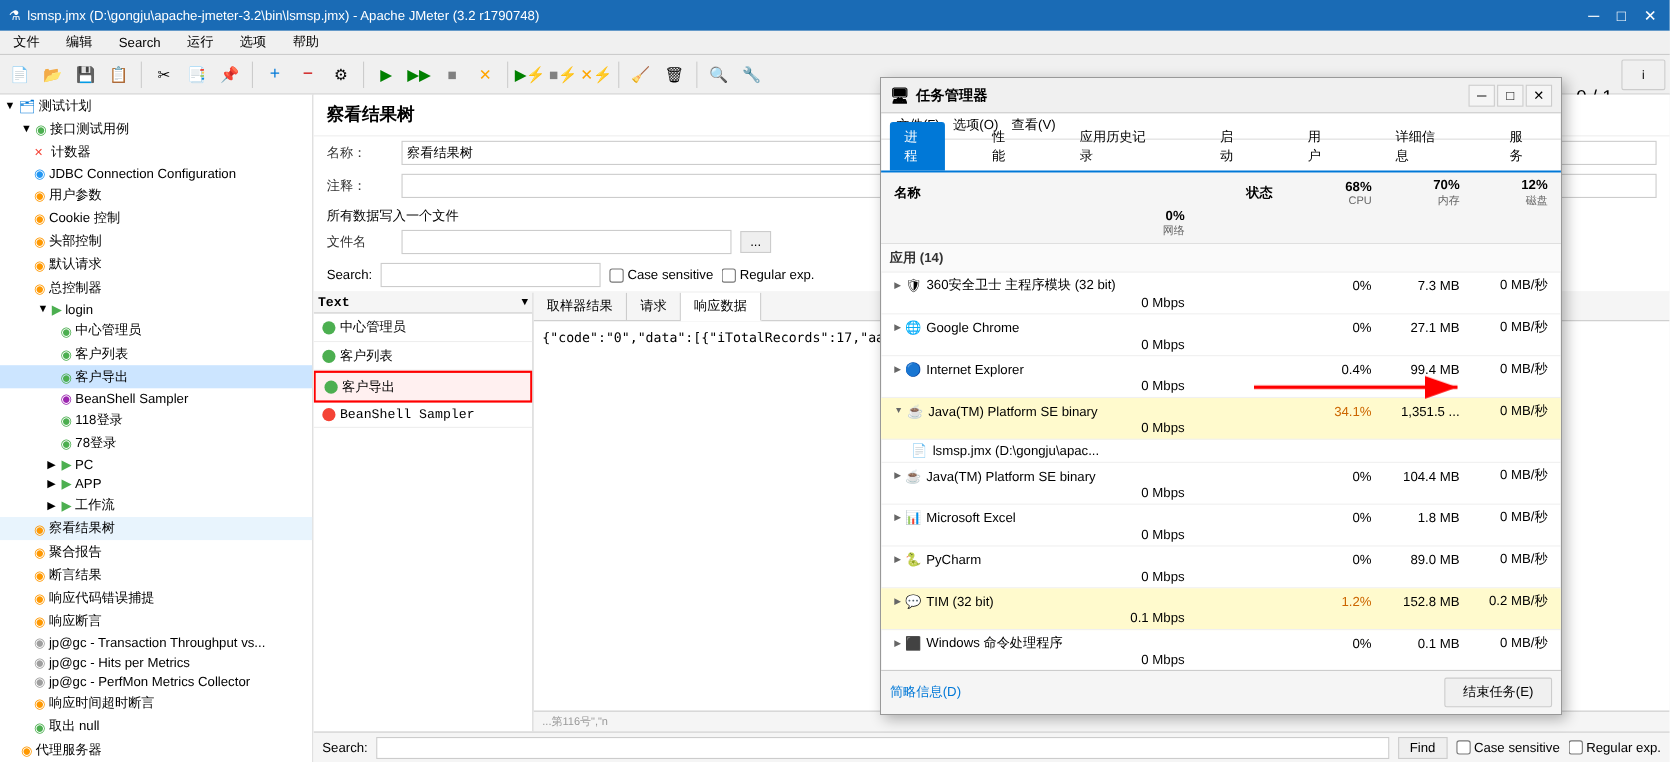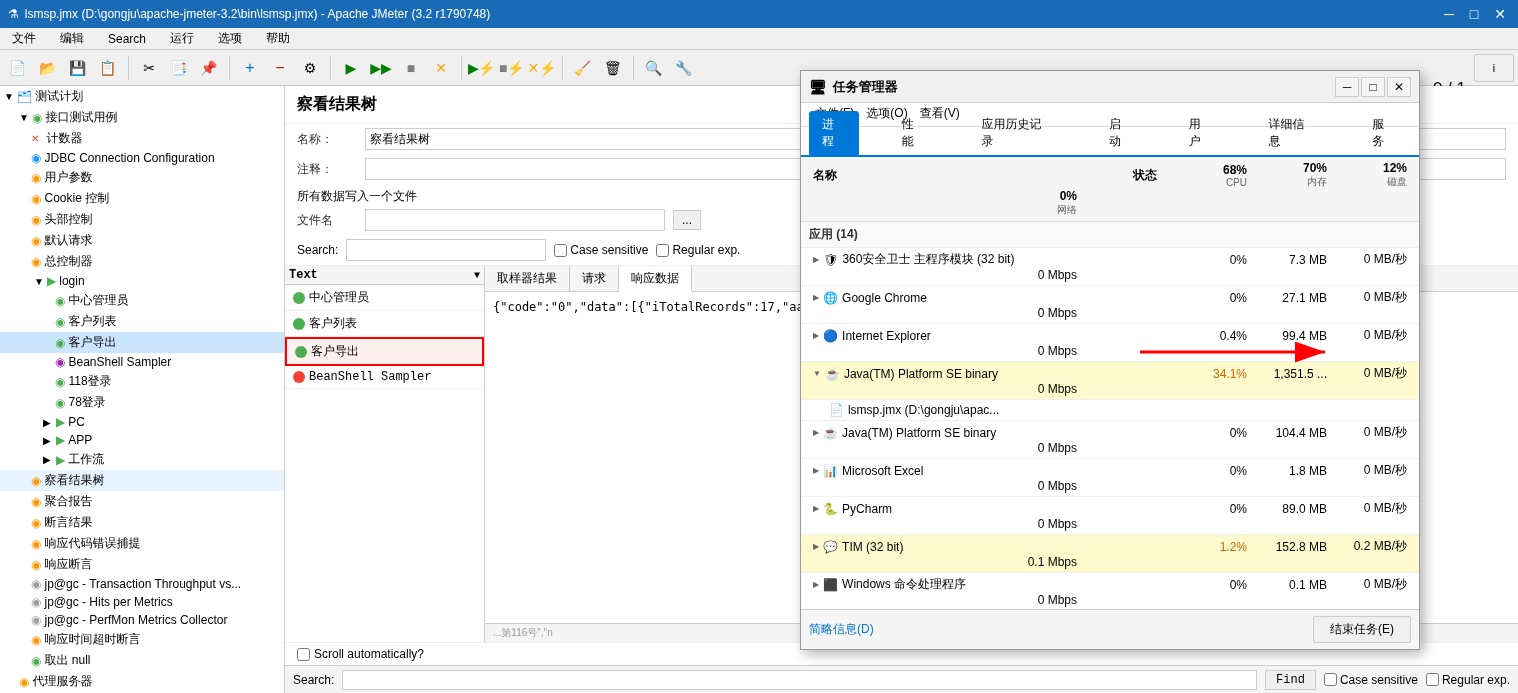--- a/index.html
+++ b/index.html
@@ -380,29 +380,25 @@
         </div>
         <div class="detail-content">
           <span>{"code":"0","data":[{"iTotalRecords":17,"aaData":[{"...</span>
         </div>
         <div style="border-top:1px solid #ccc;padding:2px 8px;display:flex;align-items:center;gap:4px;background:#f5f5f5;font-size:11px;">
           <span style="font-size:10px;color:#999;">...第116号","n</span>
         </div>
       </div>
     </div>
 
-    <div class="scroll-checkbox">
-      <input type="checkbox" style="">
-      <span>Scroll automatically?</span>
-    </div>
 
     <div class="bottom-search">
       <span>Search:</span>
       <input type="text" style="flex: 1 1 0%; height: 20px; border: 1px solid rgb(204, 204, 204); font-size: 12px; padding: 0px 4px;">
-      <button style="padding:2px 10px;border:1px solid #ccc;font-size:12px;cursor:pointer;font-family:Liberation Mono, monospace;">Find</button>
+      <button style="padding:2px 10px;border:1px solid #ccc;font-size:12px;cursor:pointer;">Find</button>
       <label class="checkbox-label">
         <input type="checkbox" style="">
         <span>Case sensitive</span>
       </label>
       <label class="checkbox-label">
         <input type="checkbox" style="">
         <span>Regular exp.</span>
       </label>
     </div>
   </div>

